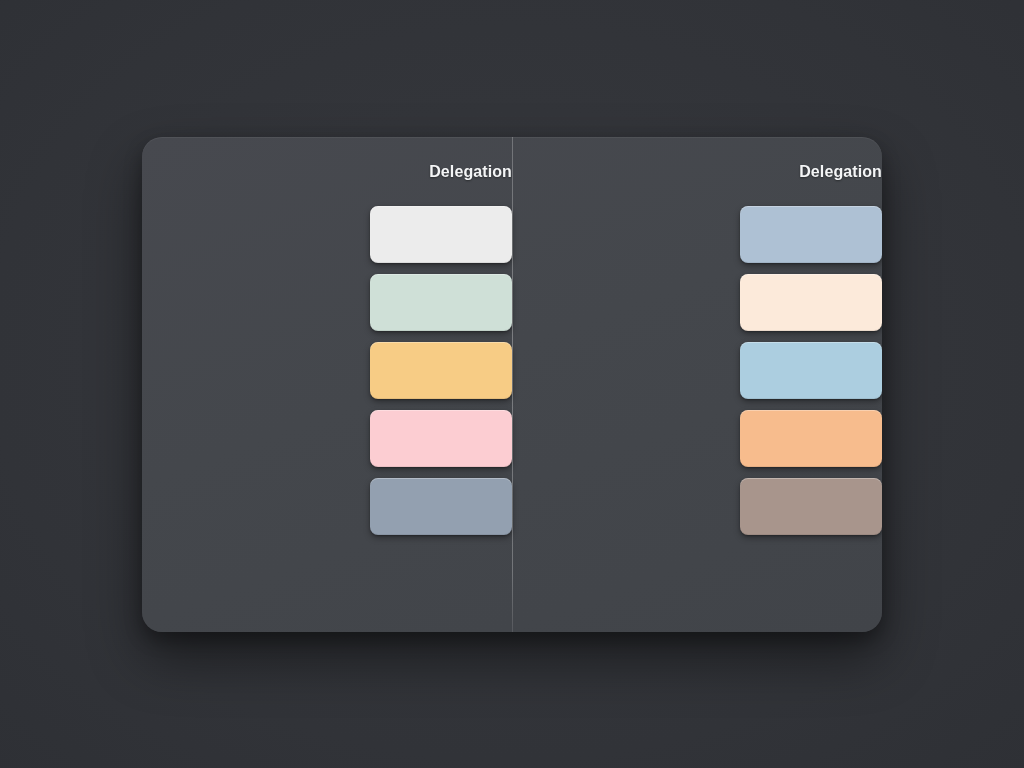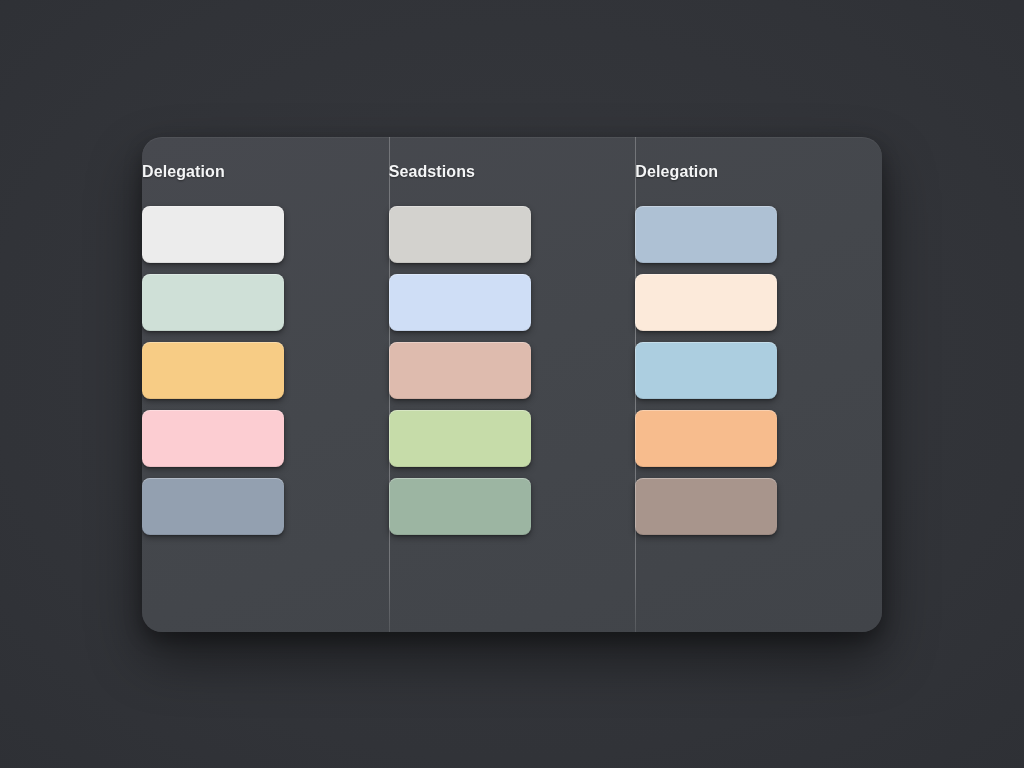--- a/index.html
+++ b/index.html
@@ -35,21 +35,21 @@
     overflow: hidden;
   }
 
   
   .column {
     position: relative;
     flex: 1 1 0;
     padding: 25px 0 0 0;
     display: flex;
     flex-direction: column;
-    align-items: flex-start;
+    align-items: flex-end;
   }
 
   .column + .column::before {
     content: "";
     position: absolute;
     left: 0;
     top: 0;
     bottom: 0;
     width: 1px;
     background: linear-gradient(
@@ -99,30 +99,20 @@
       <div class="column-title">Delegation</div>
       <div class="swatch-stack">
         <div class="swatch" style="background: rgb(236, 236, 236);"></div>
         <div class="swatch" style="background: rgb(207, 224, 215);"></div>
         <div class="swatch" style="background: rgb(247, 204, 133);"></div>
         <div class="swatch" style="background: rgb(252, 205, 210);"></div>
         <div class="swatch" style="background: rgb(147, 160, 176);"></div>
       </div>
     </div>
     <div class="column">
-      <div class="column-title">Seadstions</div>
-      <div class="swatch-stack">
-        <div class="swatch" style="background: rgb(211, 210, 206);"></div>
-        <div class="swatch" style="background: rgb(207, 222, 246);"></div>
-        <div class="swatch" style="background: rgb(222, 187, 174);"></div>
-        <div class="swatch" style="background: rgb(198, 220, 169);"></div>
-        <div class="swatch" style="background: rgb(156, 181, 162);"></div>
-      </div>
-    </div>
-    <div class="column">
       <div class="column-title">Delegation</div>
       <div class="swatch-stack">
         <div class="swatch" style="background: rgb(174, 193, 212);"></div>
         <div class="swatch" style="background: rgb(252, 234, 218);"></div>
         <div class="swatch" style="background: rgb(172, 206, 224);"></div>
         <div class="swatch" style="background: rgb(247, 188, 141);"></div>
         <div class="swatch" style="background: rgb(168, 149, 140);"></div>
       </div>
     </div>
   </div>

